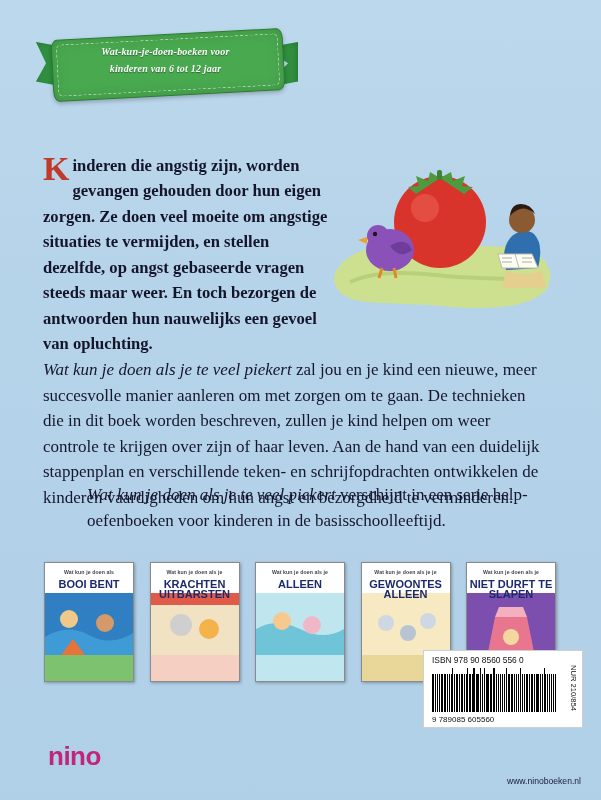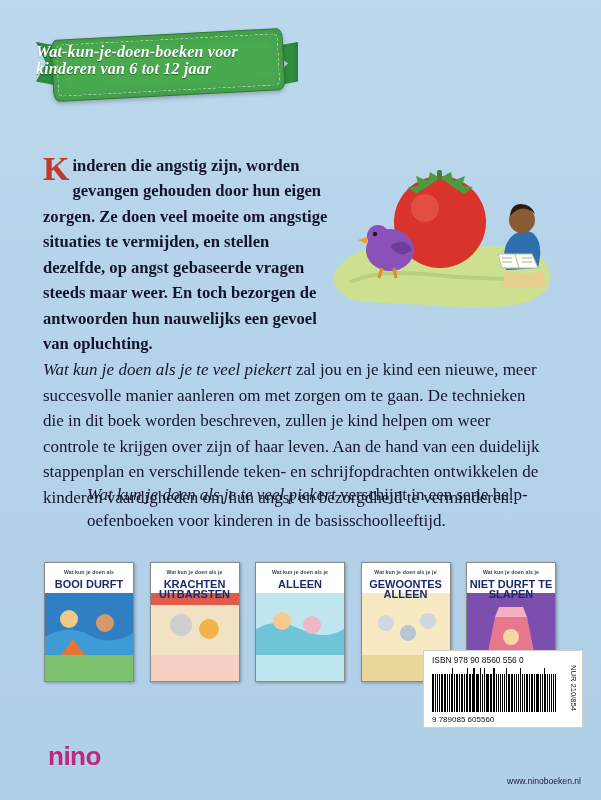--- a/index.html
+++ b/index.html
@@ -36,23 +36,23 @@
     border-radius:6px/10px;
     transform:rotate(-3deg);
     box-shadow:0 2px 4px rgba(0,0,0,.25), inset 0 0 14px rgba(0,0,0,.15);
   }
   .ribbon:before{
     content:"";position:absolute;left:4px;right:4px;top:4px;bottom:4px;
     border:1px dashed rgba(255,255,255,.55);border-radius:5px;
   }
   .ribbon-text{
     position:absolute;left:0;right:3px;top:9px;
-    text-align:left;color:#fff;
+    text-align:center;color:#fff;
     font-family:"Liberation Serif", serif;
-    font-weight:700;font-style:italic;font-size:16px;line-height:17px;
+    font-weight:700;font-style:italic;font-size:10px;line-height:17px;
     text-shadow:0 1px 1px rgba(0,0,0,.4);
     letter-spacing:.2px;
   }
 
   
   .intro{
     position:absolute;left:43px;top:136px;width:290px;
     font-family:"Liberation Serif", serif;
     font-weight:700;font-size:16.6px;line-height:25.5px;
     color:#14142a;
@@ -211,21 +211,21 @@
         <rect width="88" height="118" fill="#eef4fb"></rect>
         <rect y="30" width="88" height="62" fill="#2f7fc2"></rect>
         <path d="M0 74 q22 -14 44 -2 q22 12 44 -2 v22 H0 z" fill="#3e9bd6"></path>
         <circle cx="24" cy="56" r="9" fill="#f0c98a"></circle>
         <circle cx="60" cy="60" r="9" fill="#d59a6a"></circle>
         <path d="M16 92 l12 -16 l12 16 z" fill="#e6743a"></path>
         <rect y="92" width="88" height="26" fill="#7dc26f"></rect>
         <rect y="0" width="88" height="30" fill="#ffffff"></rect>
       </svg>
       <div class="ctitle ctop">Wat kun je doen als</div>
-      <div class="ctitle cmain">BOOI DURFT</div>
+      <div class="ctitle cmain">BOOI BENT</div>
     </div>
 
     <div class="cover">
       <svg width="88" height="118" viewBox="0 0 88 118">
         <rect width="88" height="118" fill="#fdf6ea"></rect>
         <rect y="30" width="88" height="62" fill="#f2e2c4"></rect>
         <path d="M0 30 l88 0 l0 12 l-88 0 z" fill="#e05a4a"></path>
         <circle cx="30" cy="62" r="11" fill="#cfcfcf"></circle>
         <circle cx="58" cy="66" r="10" fill="#f3b34a"></circle>
         <rect y="92" width="88" height="26" fill="#e05a4a" opacity=".25"></rect>

